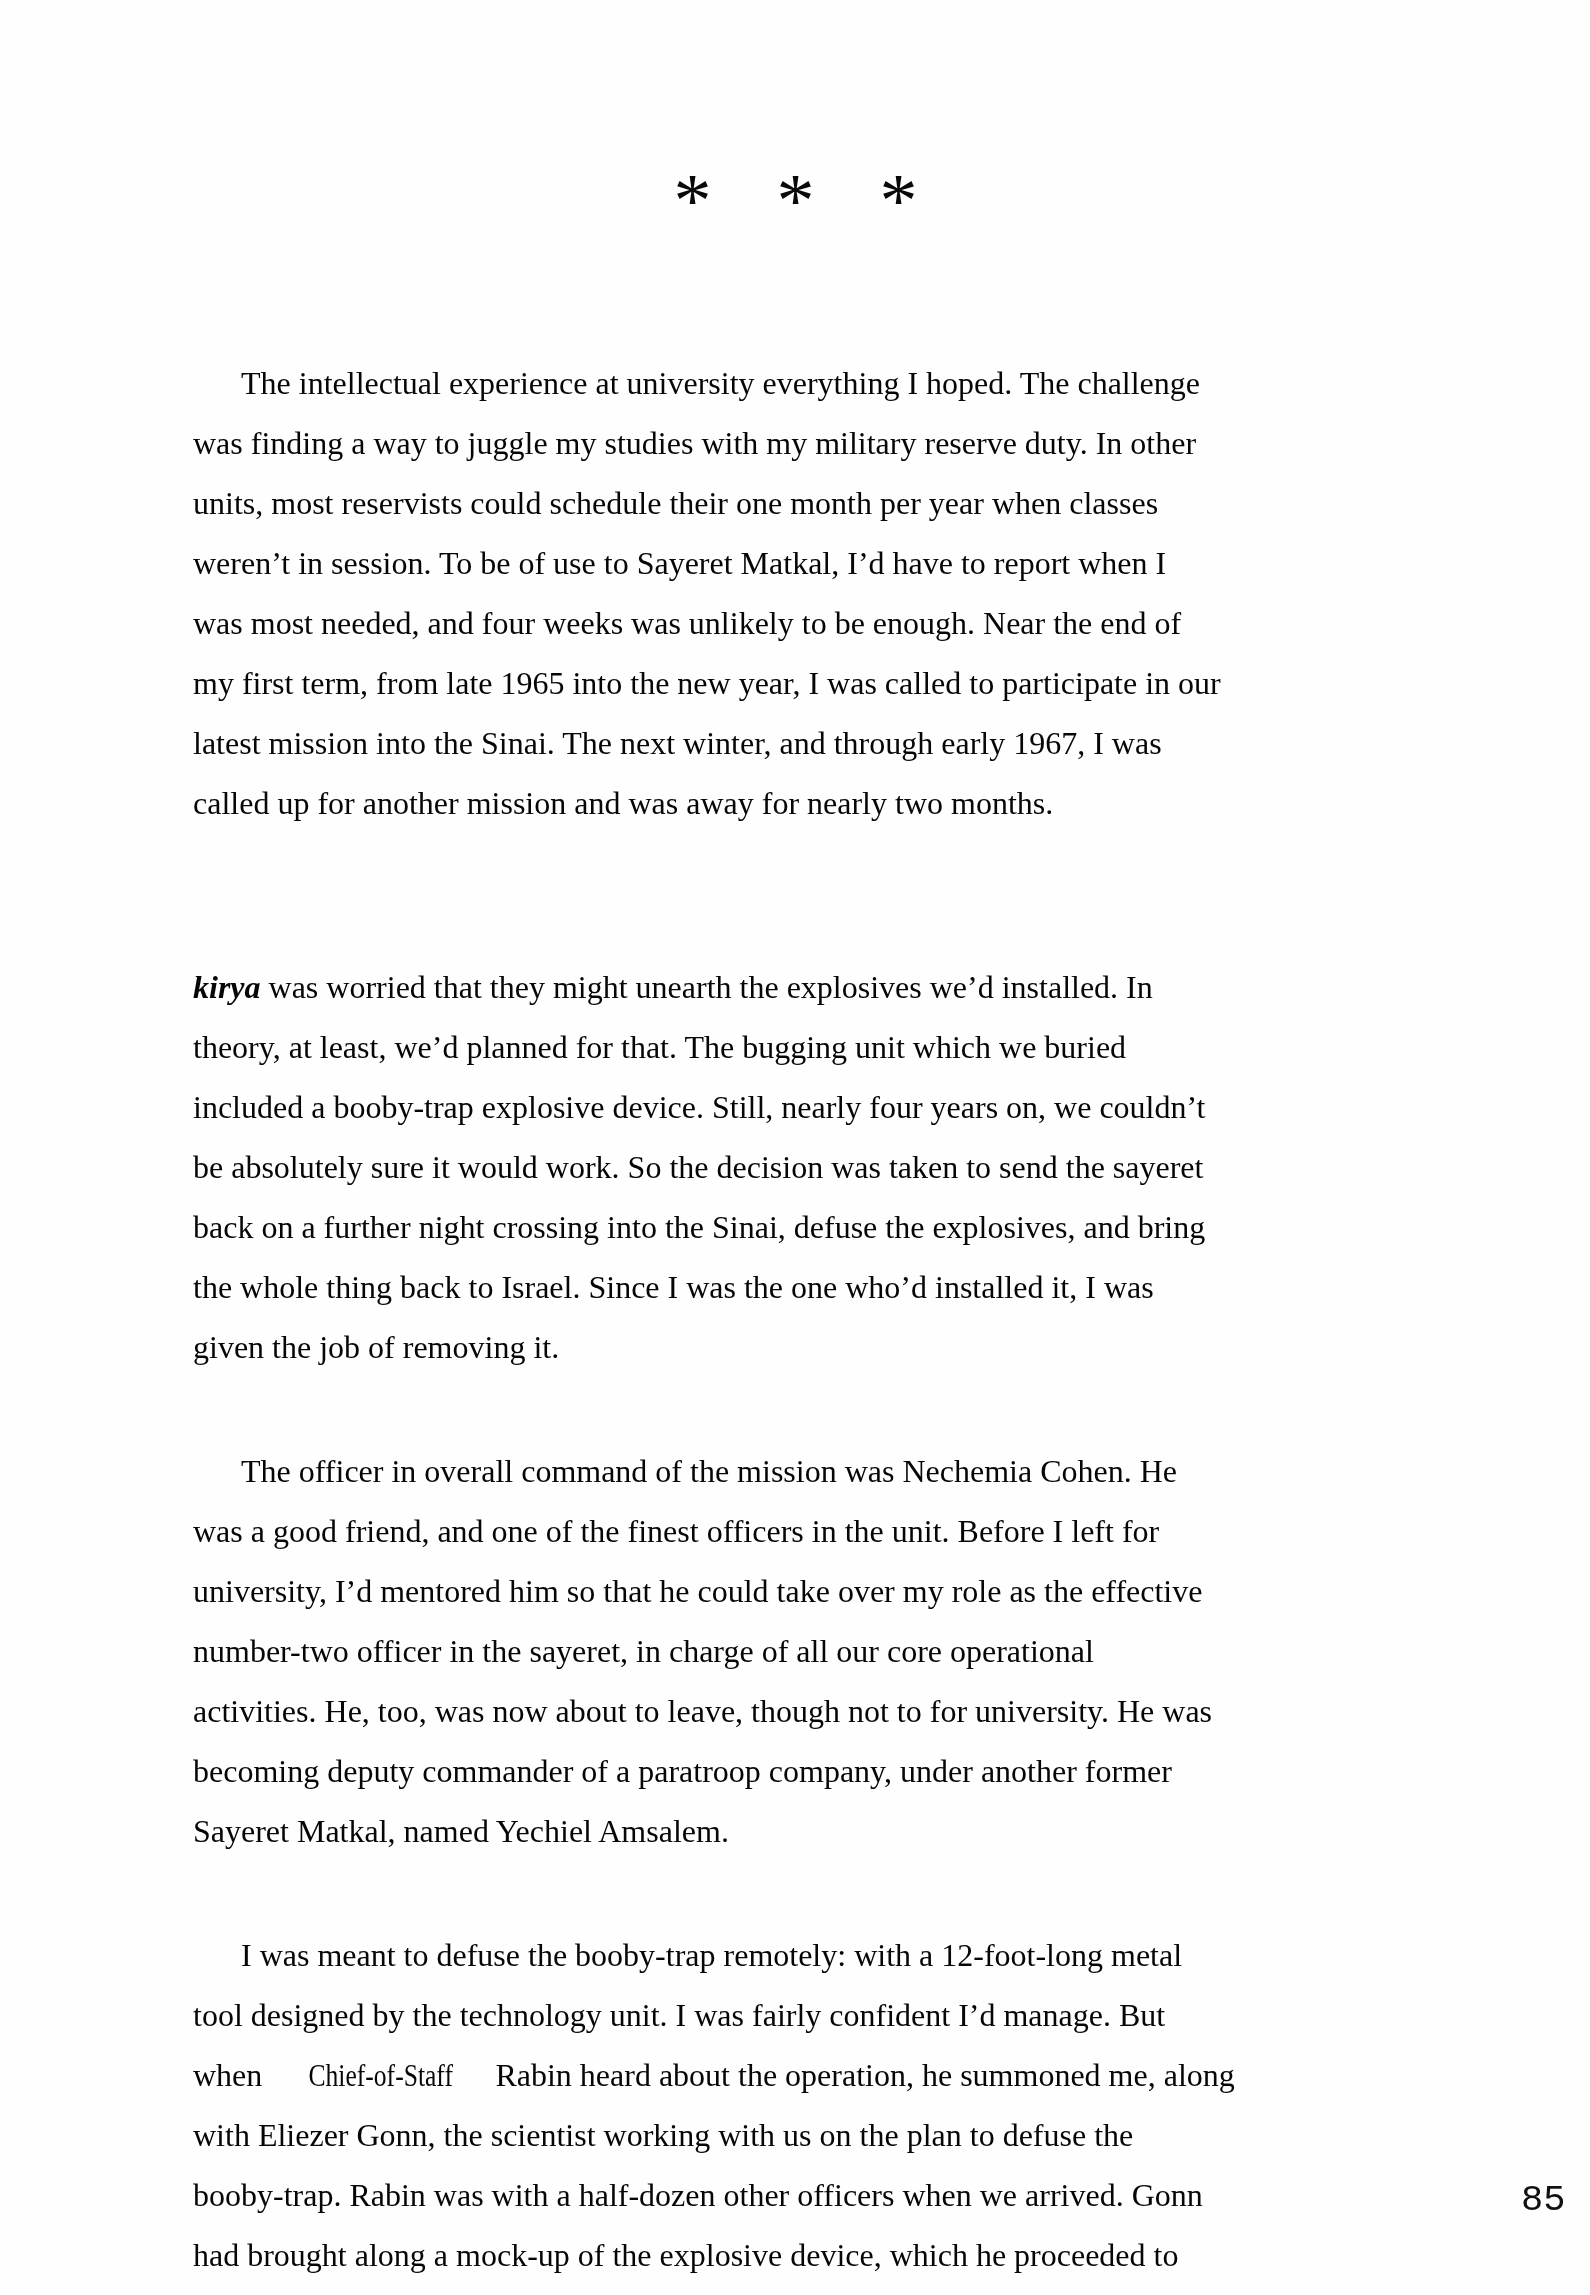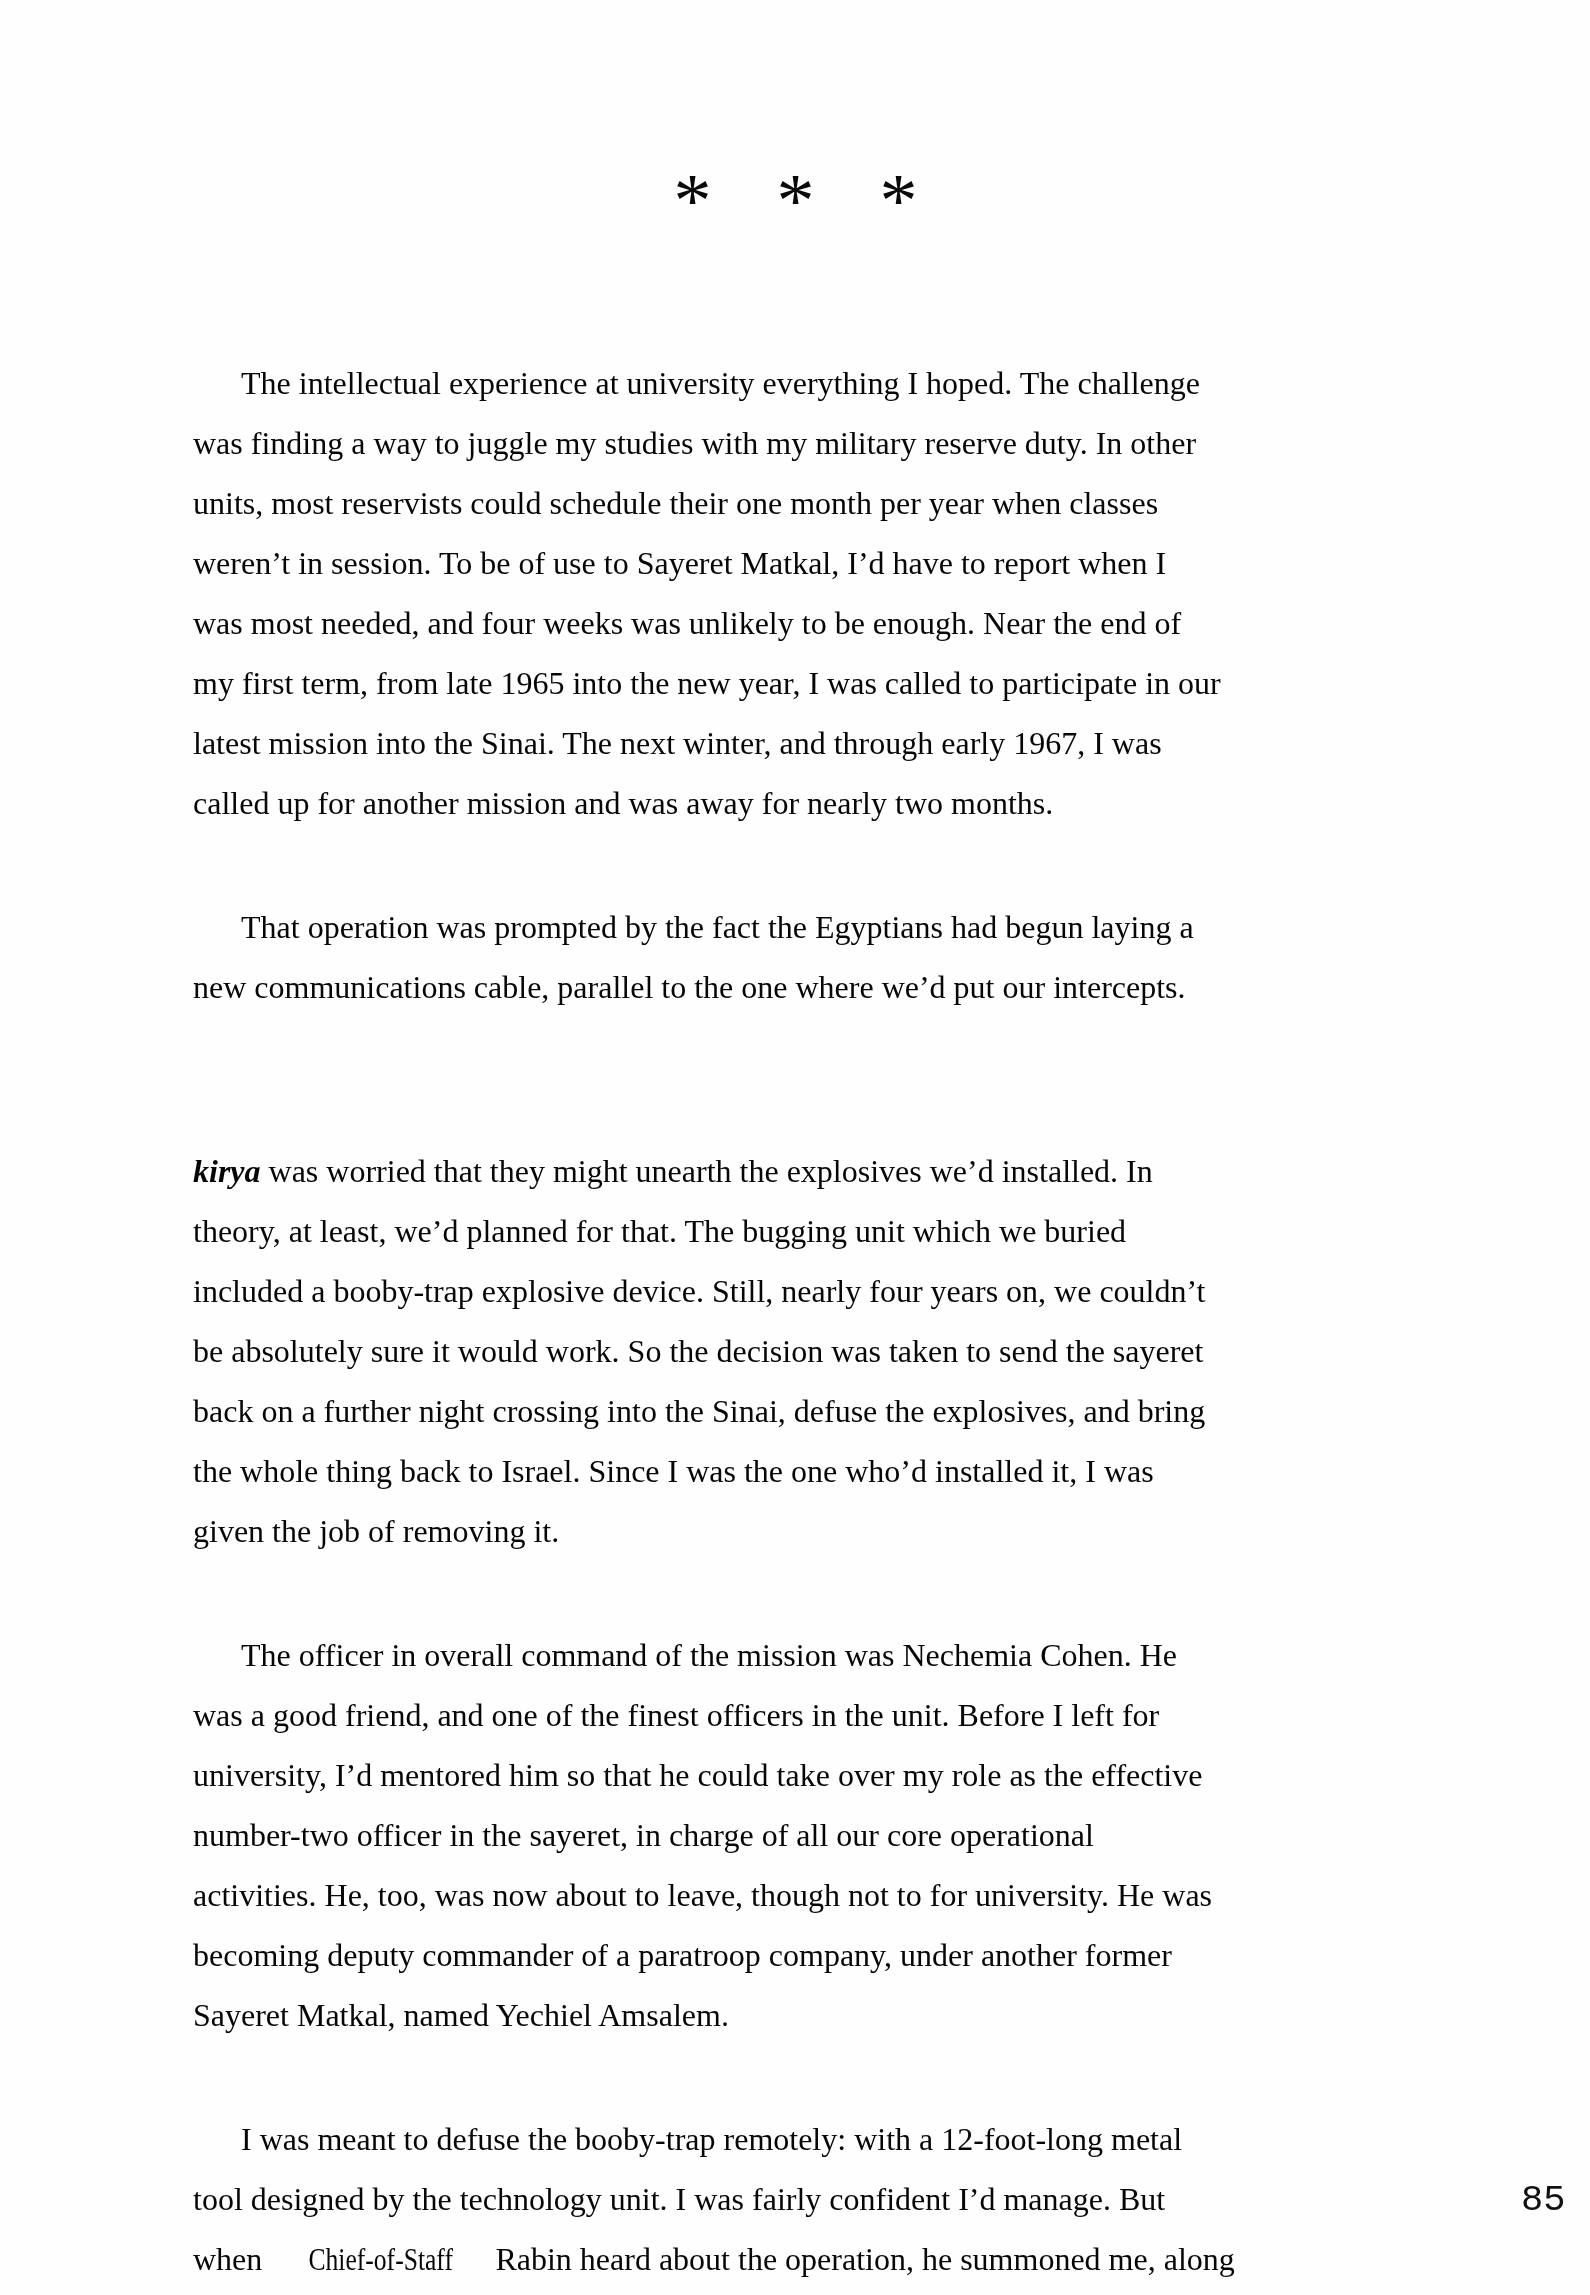--- a/index.html
+++ b/index.html
@@ -90,22 +90,20 @@
 
     <p><span>The intellectual experience at university everything I hoped. The challenge
 was finding a way to juggle my studies with my military reserve duty. In other
 units, most reservists could schedule their one month per year when classes
 weren’t in session. To be of use to Sayeret Matkal, I’d have to report when I
 was most needed, and four weeks was unlikely to be enough. Near the end of
 my first term, from late 1965 into the new year, I was called to participate in our
 latest mission into the Sinai. The next winter, and through early 1967, I was
 called up for another mission and was away for nearly two months.</span></p>
 
-    <p><span>That operation was prompted by the fact the Egyptians had begun laying a
-new communications cable, parallel to the one where we’d put our intercepts.</span></p>
 
     <p><br><em class="book-italic">kirya</em><span> was worried that they might unearth the explosives we’d installed. In</span><br><span>theory, at least, we’d planned for that. The bugging unit which we buried
 included a booby-trap explosive device. Still, nearly four years on, we couldn’t
 be absolutely sure it would work. So the decision was taken to send the sayeret
 back on a further night crossing into the Sinai, defuse the explosives, and bring
 the whole thing back to Israel. Since I was the one who’d installed it, I was
 given the job of removing it.</span></p>
 
     <p><span>The officer in overall command of the mission was Nechemia Cohen. He
 was a good friend, and one of the finest officers in the unit. Before I left for

